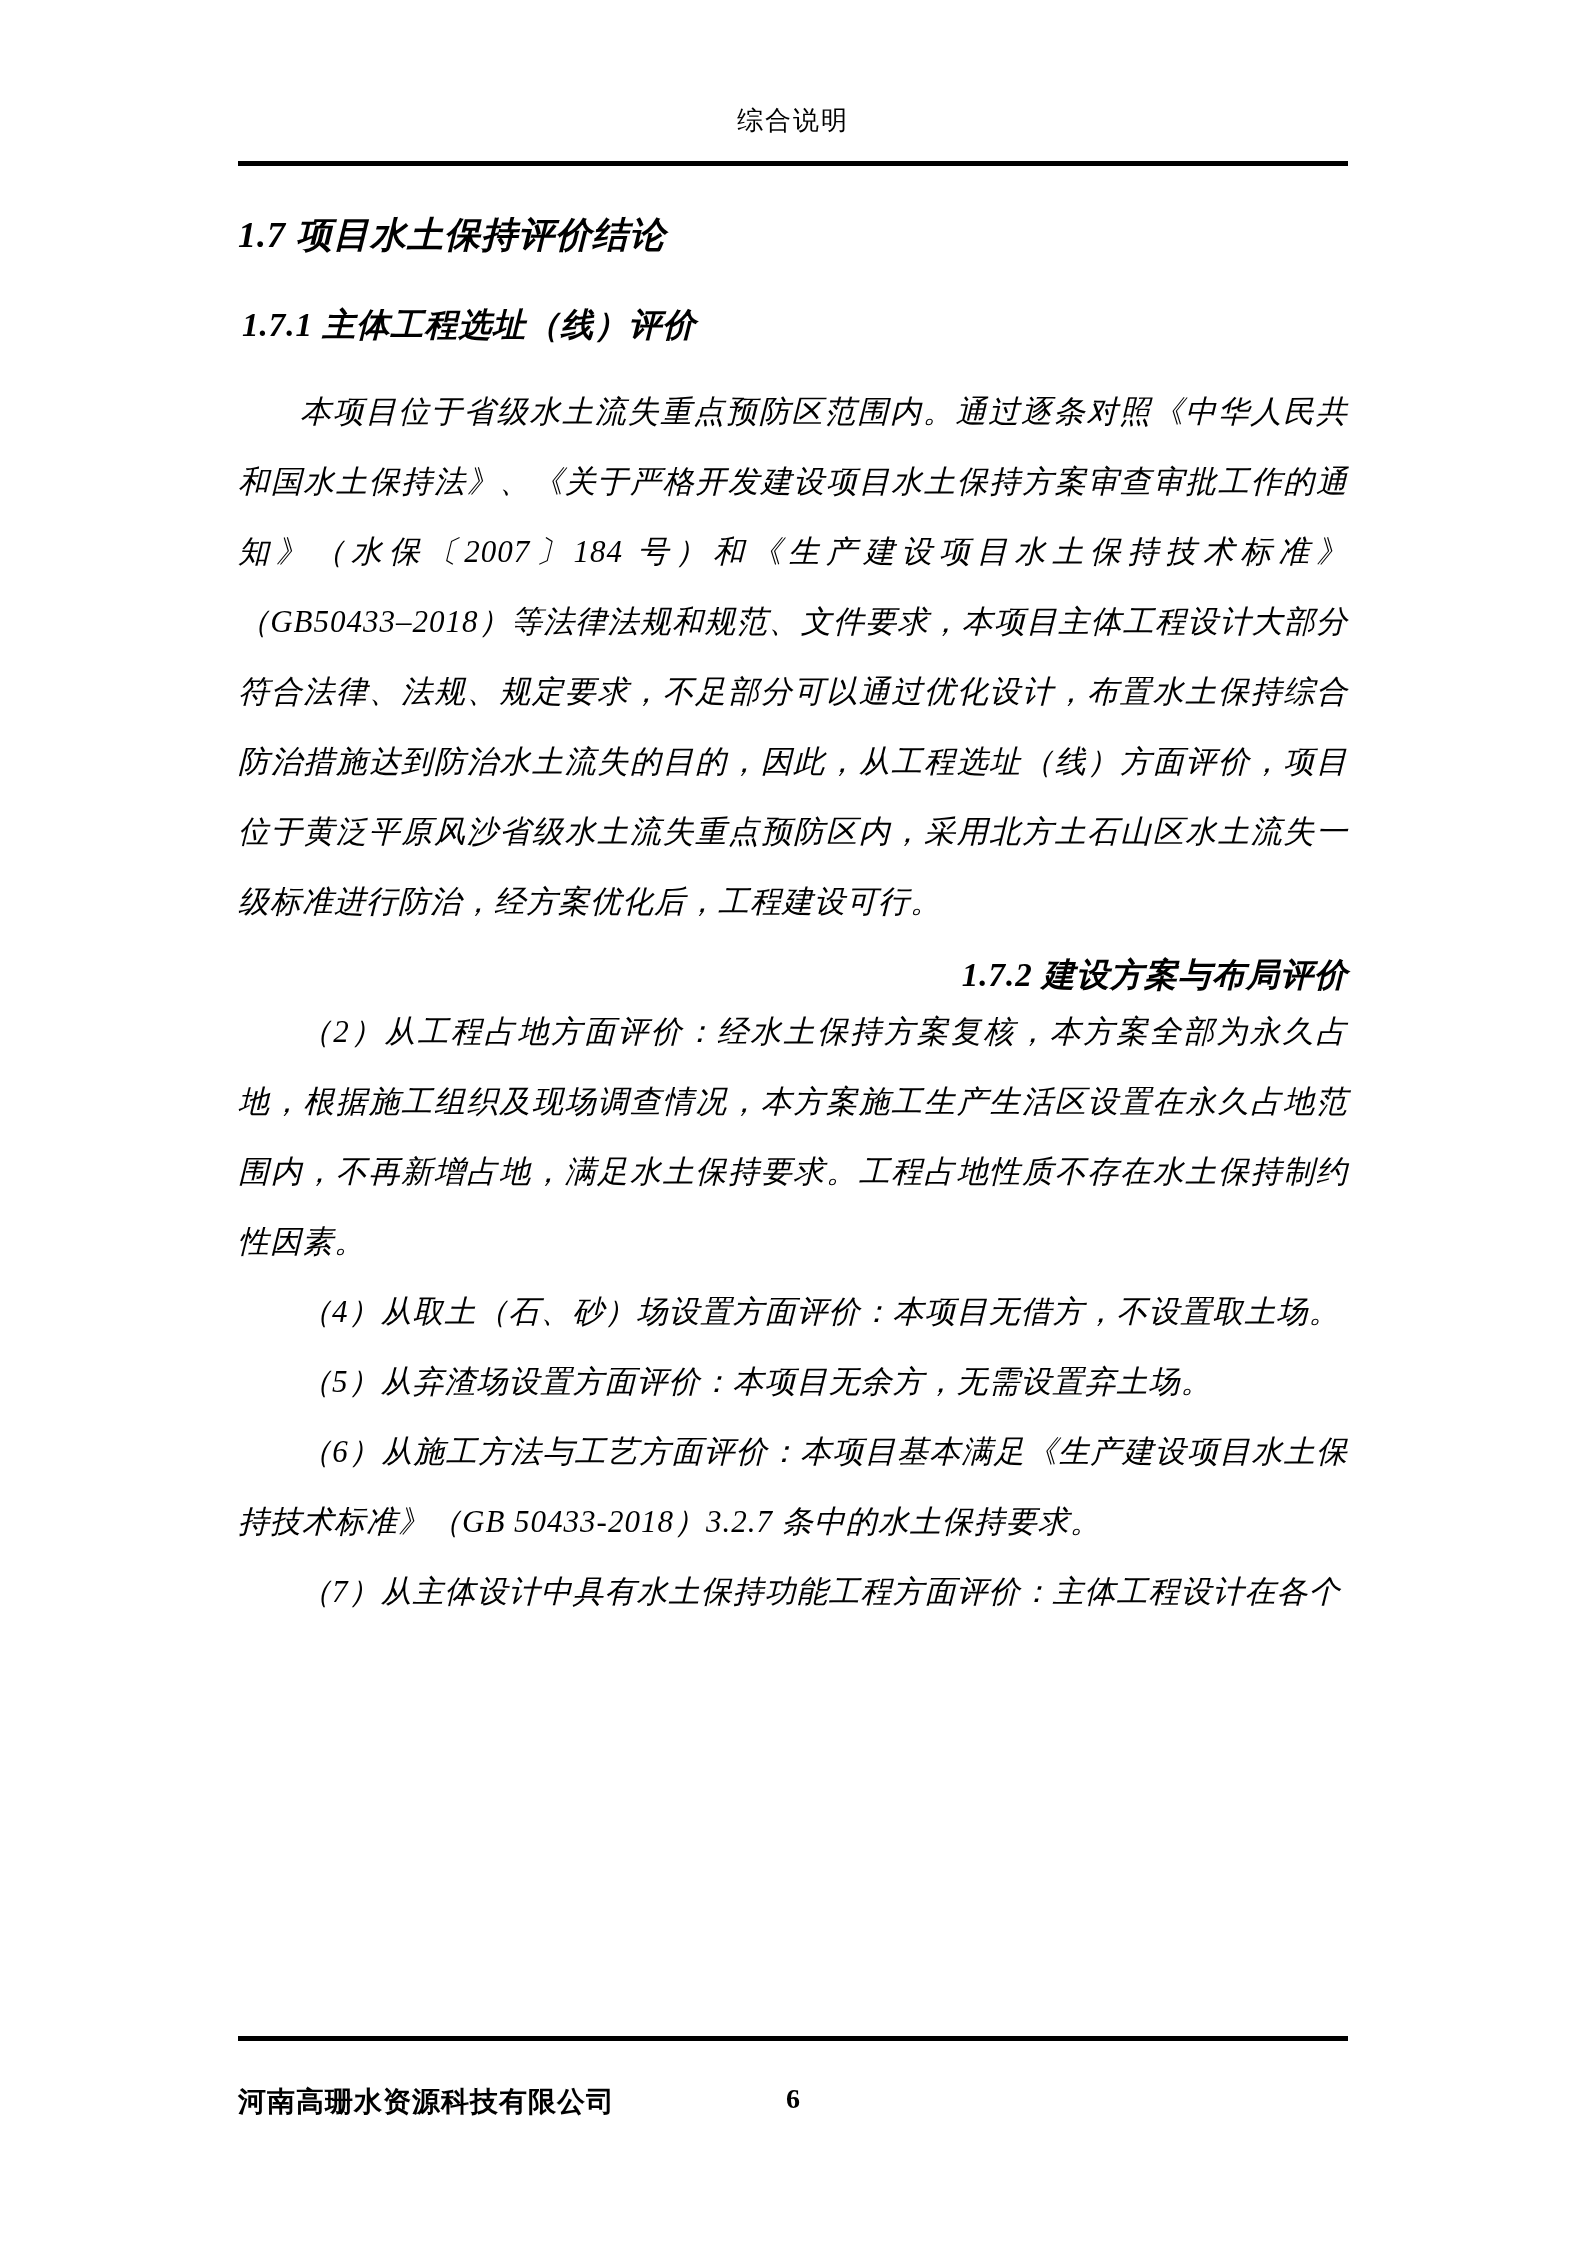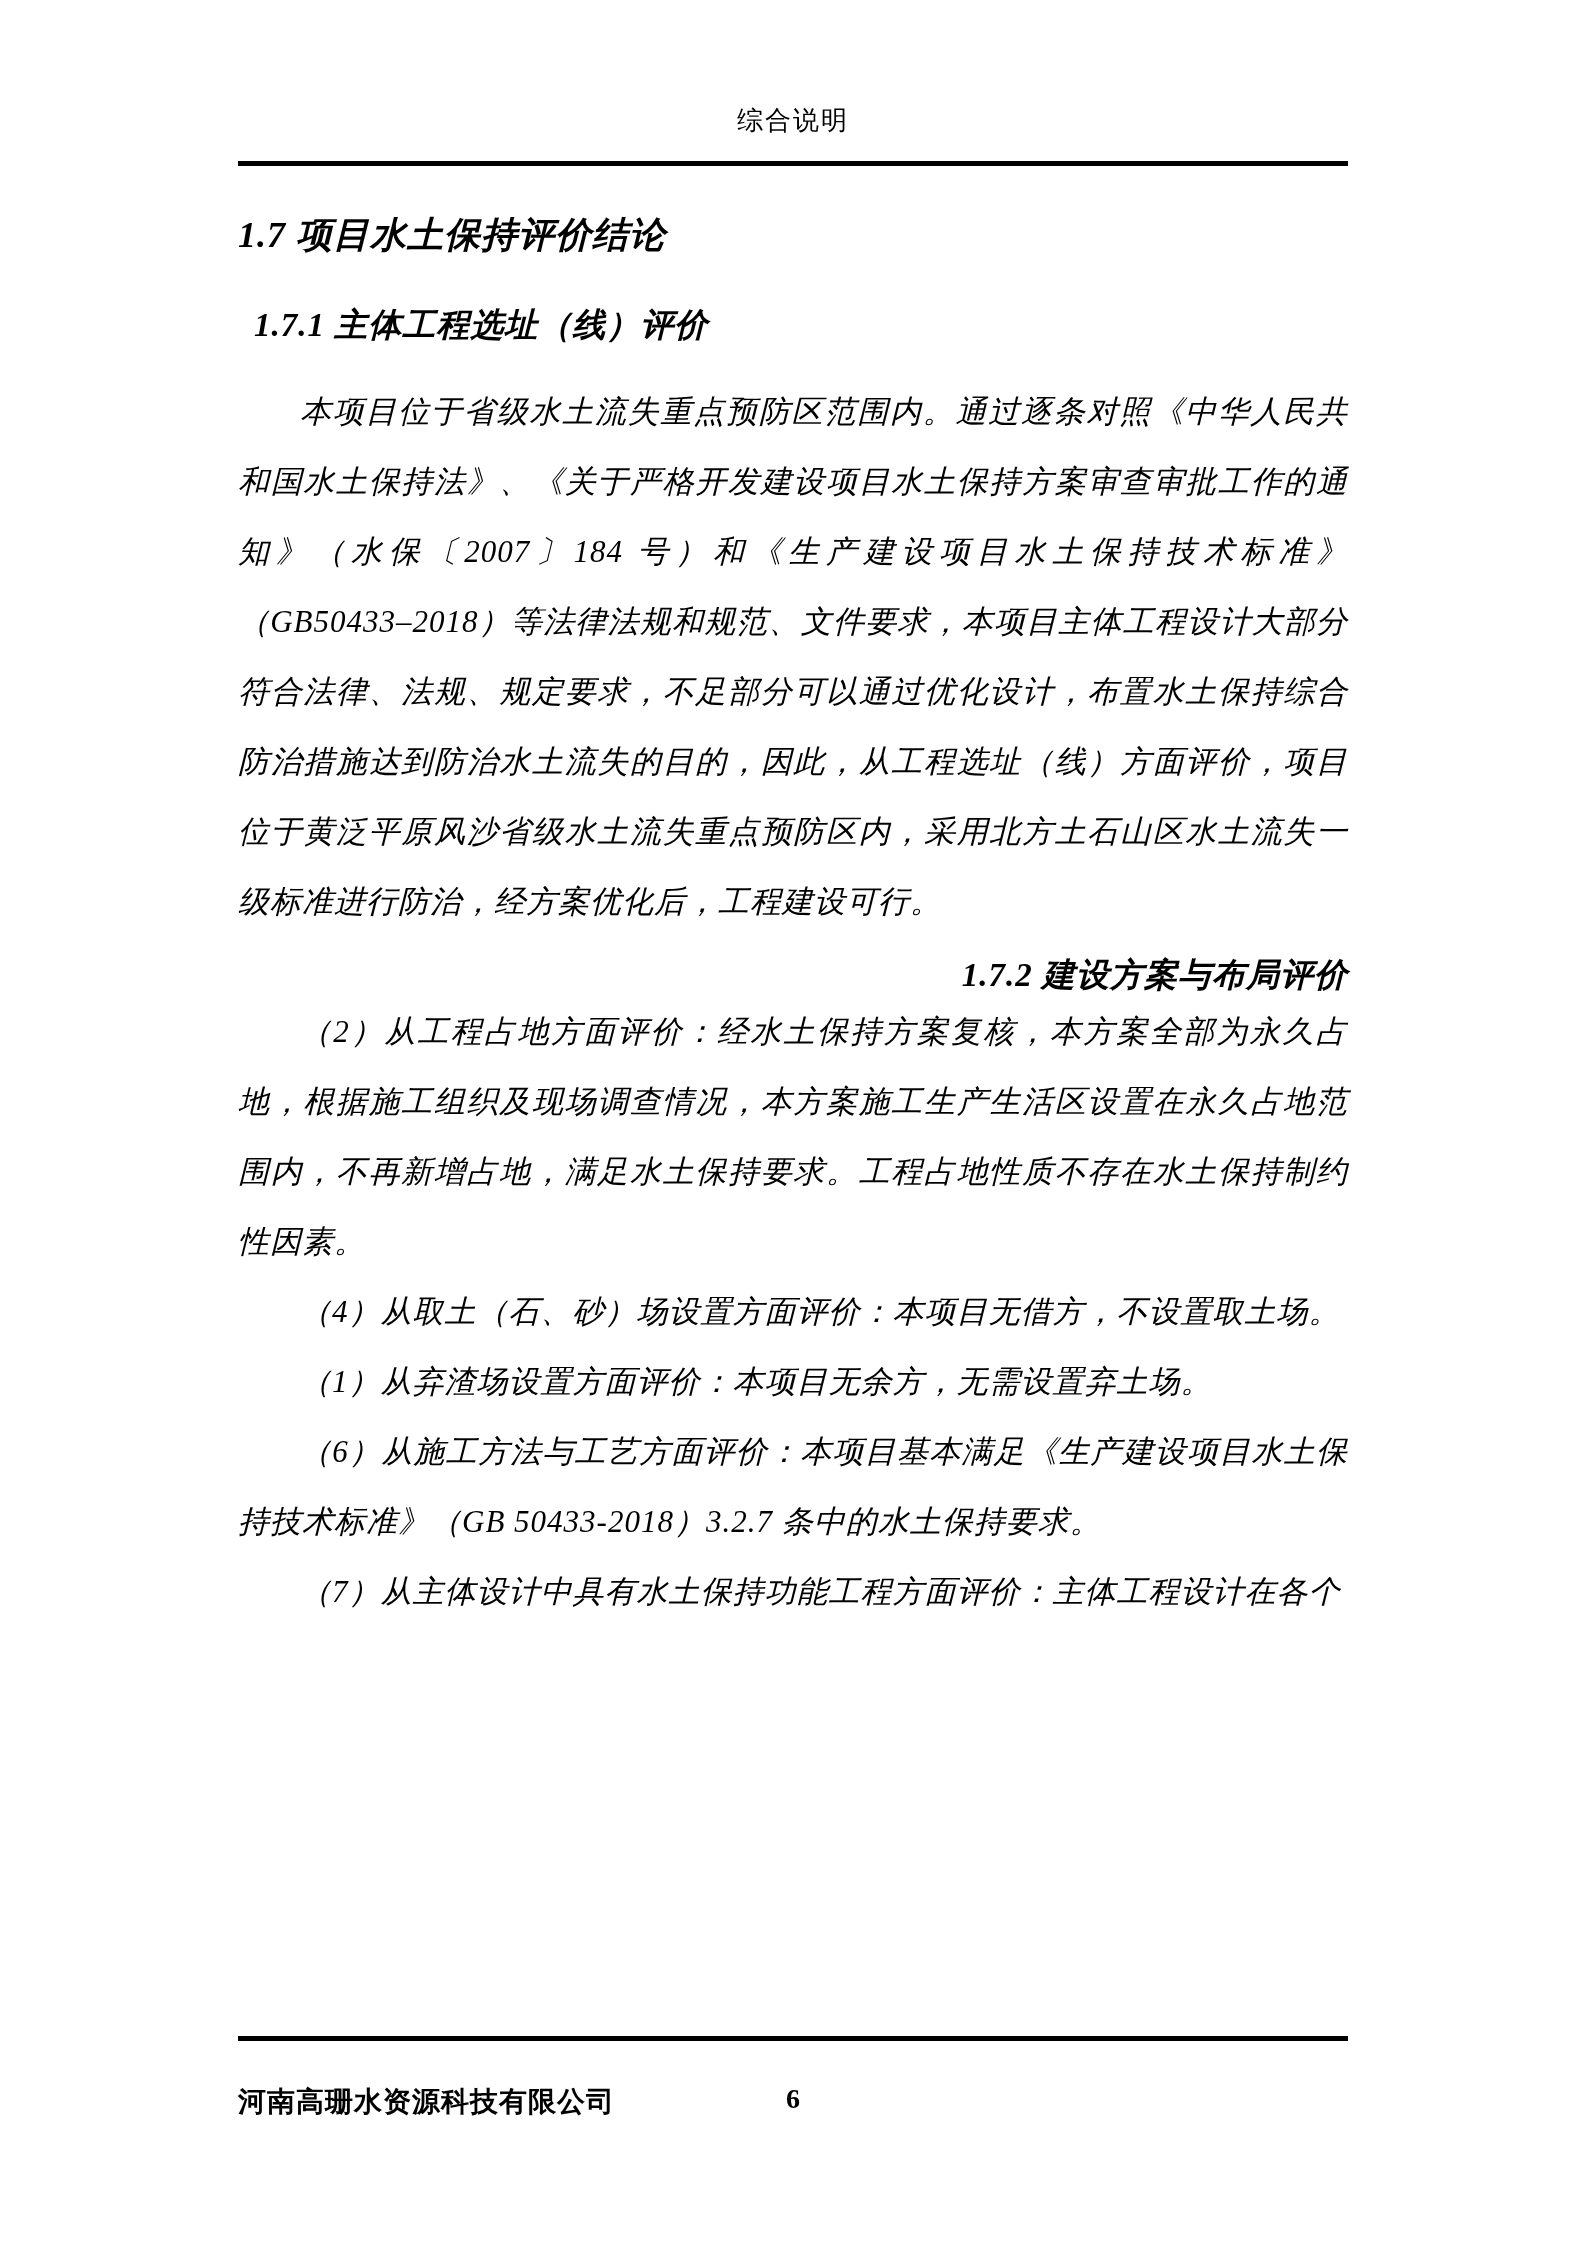--- a/index.html
+++ b/index.html
@@ -44,21 +44,21 @@
     font-size: 36px;
     font-weight: bold;
     line-height: 48px;
     margin: 62px 0 0 0;
     letter-spacing: 1px;
   }
   .h2 {
     font-size: 33px;
     font-weight: bold;
     line-height: 44px;
-    margin: 44px 0 0 16px;
+    margin: 44px 0 0 4px;
     letter-spacing: 1px;
   }
   .h2-b {
     margin-top: 16px;
     text-align: right;
   }
   .para {
     font-size: 31px;
     line-height: 70px;
     margin: 0;
@@ -117,21 +117,21 @@
     <p class="para para-first">本项目位于省级水土流失重点预防区范围内。通过逐条对照《中华人民共和国水土保持法》、《关于严格开发建设项目水土保持方案审查审批工作的通知》（水保〔2007〕184 号）和《生产建设项目水土保持技术标准》（GB50433–2018）等法律法规和规范、文件要求，本项目主体工程设计大部分符合法律、法规、规定要求，不足部分可以通过优化设计，布置水土保持综合防治措施达到防治水土流失的目的，因此，从工程选址（线）方面评价，项目位于黄泛平原风沙省级水土流失重点预防区内，采用北方土石山区水土流失一级标准进行防治，经方案优化后，工程建设可行。</p>
 
     <h2 class="h2 h2-b">1.7.2 建设方案与布局评价</h2>
 
 
     <p class="para">（2）从工程占地方面评价：经水土保持方案复核，本方案全部为永久占地，根据施工组织及现场调查情况，本方案施工生产生活区设置在永久占地范围内，不再新增占地，满足水土保持要求。工程占地性质不存在水土保持制约性因素。</p>
 
 
     <p class="para">（4）从取土（石、砂）场设置方面评价：本项目无借方，不设置取土场。</p>
 
-    <p class="para">（1）从弃渣场设置方面评价：本项目无余方，无需设置弃土场。</p>
+    <p class="para">（5）从弃渣场设置方面评价：本项目无余方，无需设置弃土场。</p>
 
     <p class="para">（6）从施工方法与工艺方面评价：本项目基本满足《生产建设项目水土保持技术标准》（GB 50433-2018）3.2.7 条中的水土保持要求。</p>
 
     <p class="para">（7）从主体设计中具有水土保持功能工程方面评价：主体工程设计在各个</p>
 
   </div>
 
   <div class="footer">
     <div class="footer-company">河南高珊水资源科技有限公司</div>
     <div class="footer-page">6</div>

